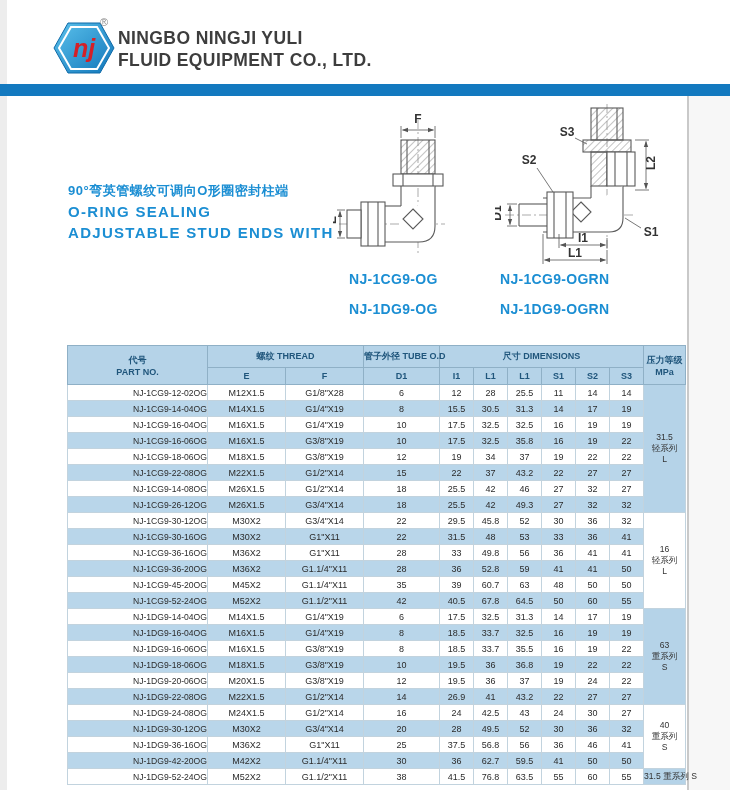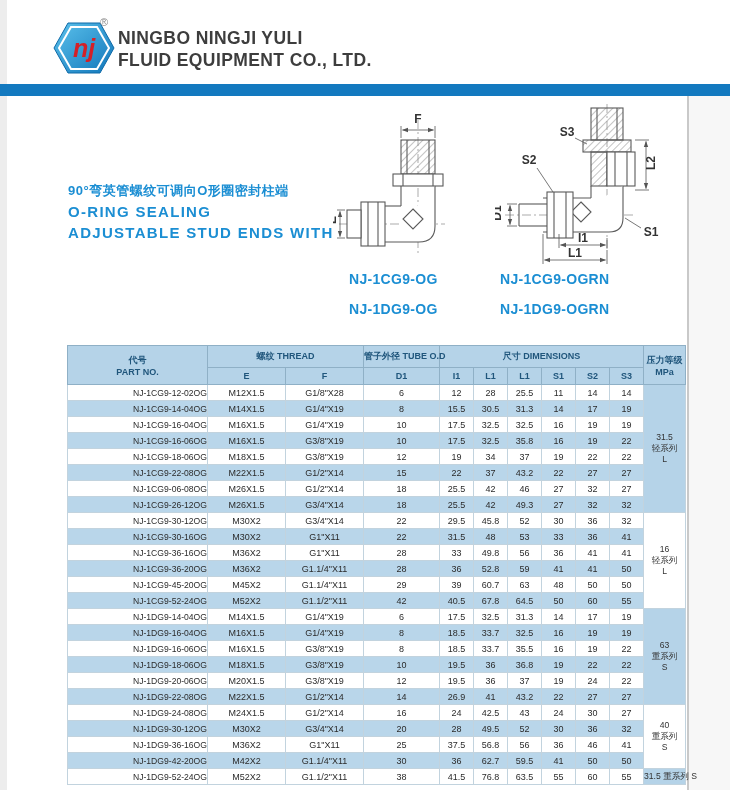--- a/index.html
+++ b/index.html
@@ -295,21 +295,21 @@
           <td>G1/2"X14</td>
           <td>15</td>
           <td>22</td>
           <td>37</td>
           <td>43.2</td>
           <td>22</td>
           <td>27</td>
           <td>27</td>
         </tr>
         <tr>
-          <td class="part-cell">NJ-1CG9-06-08OG</td>
+          <td class="part-cell">NJ-1CG9-14-08OG</td>
           <td>M26X1.5</td>
           <td>G1/2"X14</td>
           <td>18</td>
           <td>25.5</td>
           <td>42</td>
           <td>46</td>
           <td>27</td>
           <td>32</td>
           <td>27</td>
         </tr>
@@ -371,21 +371,21 @@
           <td>52.8</td>
           <td>59</td>
           <td>41</td>
           <td>41</td>
           <td>50</td>
         </tr>
         <tr>
           <td class="part-cell">NJ-1CG9-45-20OG</td>
           <td>M45X2</td>
           <td>G1.1/4"X11</td>
-          <td>29</td>
+          <td>35</td>
           <td>39</td>
           <td>60.7</td>
           <td>63</td>
           <td>48</td>
           <td>50</td>
           <td>50</td>
         </tr>
         <tr class="shaded">
           <td class="part-cell">NJ-1CG9-52-24OG</td>
           <td>M52X2</td>

